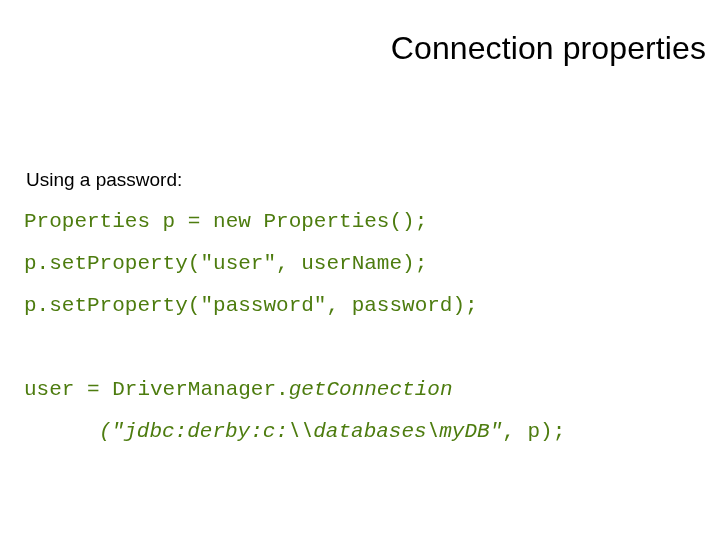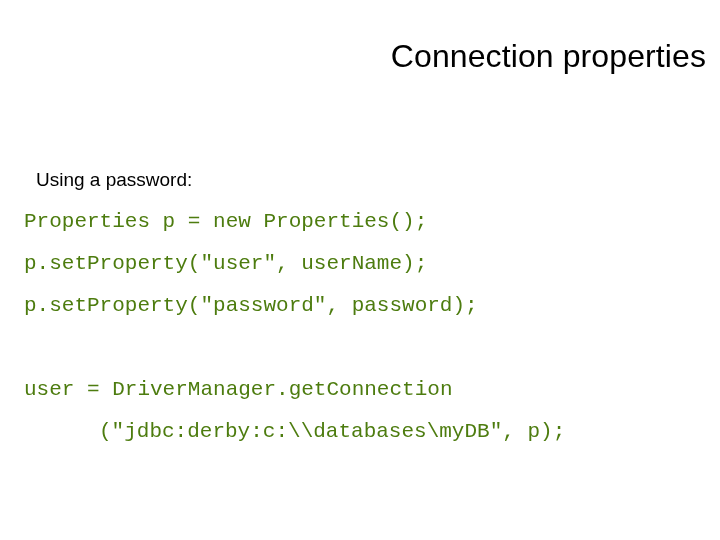--- a/index.html
+++ b/index.html
@@ -15,21 +15,21 @@
     overflow: hidden;
     font-family: "Liberation Sans", sans-serif;
     color: #000000;
     -webkit-font-smoothing: antialiased;
   }
 
   
   .title-block {
     position: absolute;
     left: 36px;
-    top: 36px;
+    top: 28px;
     width: 670px;
     text-align: right;
   }
   .slide-title {
     font-family: "Liberation Sans", sans-serif;
     font-size: 32px;
     line-height: 40px;
     font-weight: 400;
     color: #000000;
     letter-spacing: 0.1px;
@@ -44,35 +44,36 @@
     width: 690px;
   }
 
   .lead-line {
     font-family: "Liberation Sans", sans-serif;
     font-size: 19px;
     line-height: 28px;
     font-weight: 400;
     color: #000000;
     white-space: pre;
-    margin: 0 0 9px 16px;
+    margin: 0 0 9px 6px;
   }
 
   .code-line {
     font-family: "Liberation Mono", "DejaVu Sans Mono", monospace;
     font-size: 21px;
     line-height: 38px;
     font-weight: 400;
     color: #4d7c0f;
     white-space: pre;
     letter-spacing: 0px;
     margin: 4px;
   }
 
   .code-line .ital {
+    font-style: italic;
   }
   .code-line .upr {
     font-style: normal;
   }
 
   .spacer-line {
     height: 38px;
   }
 
   .indent-line {

